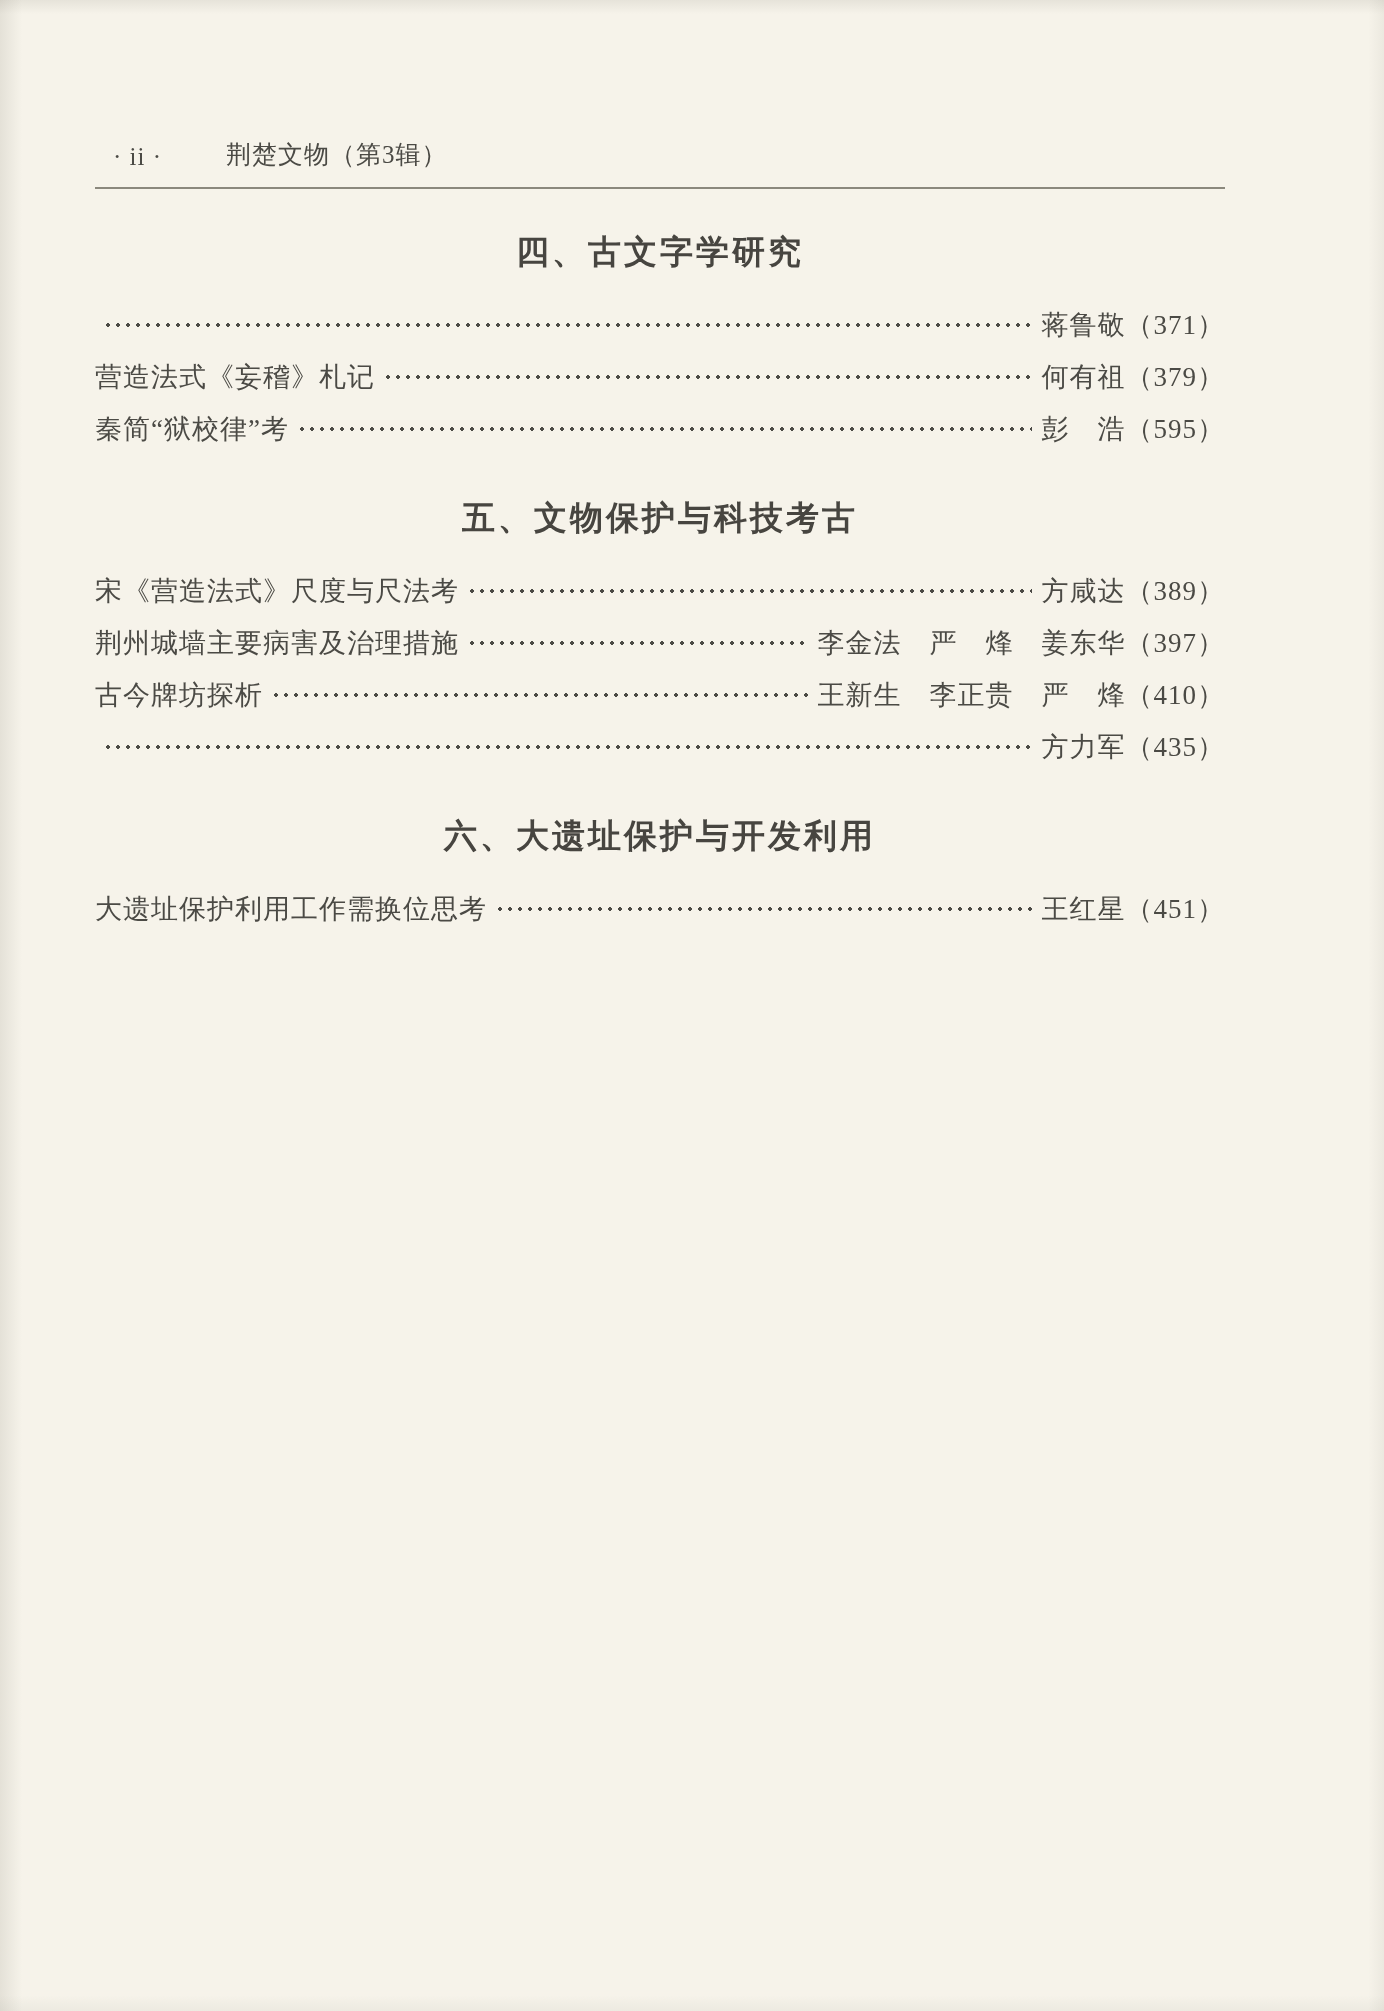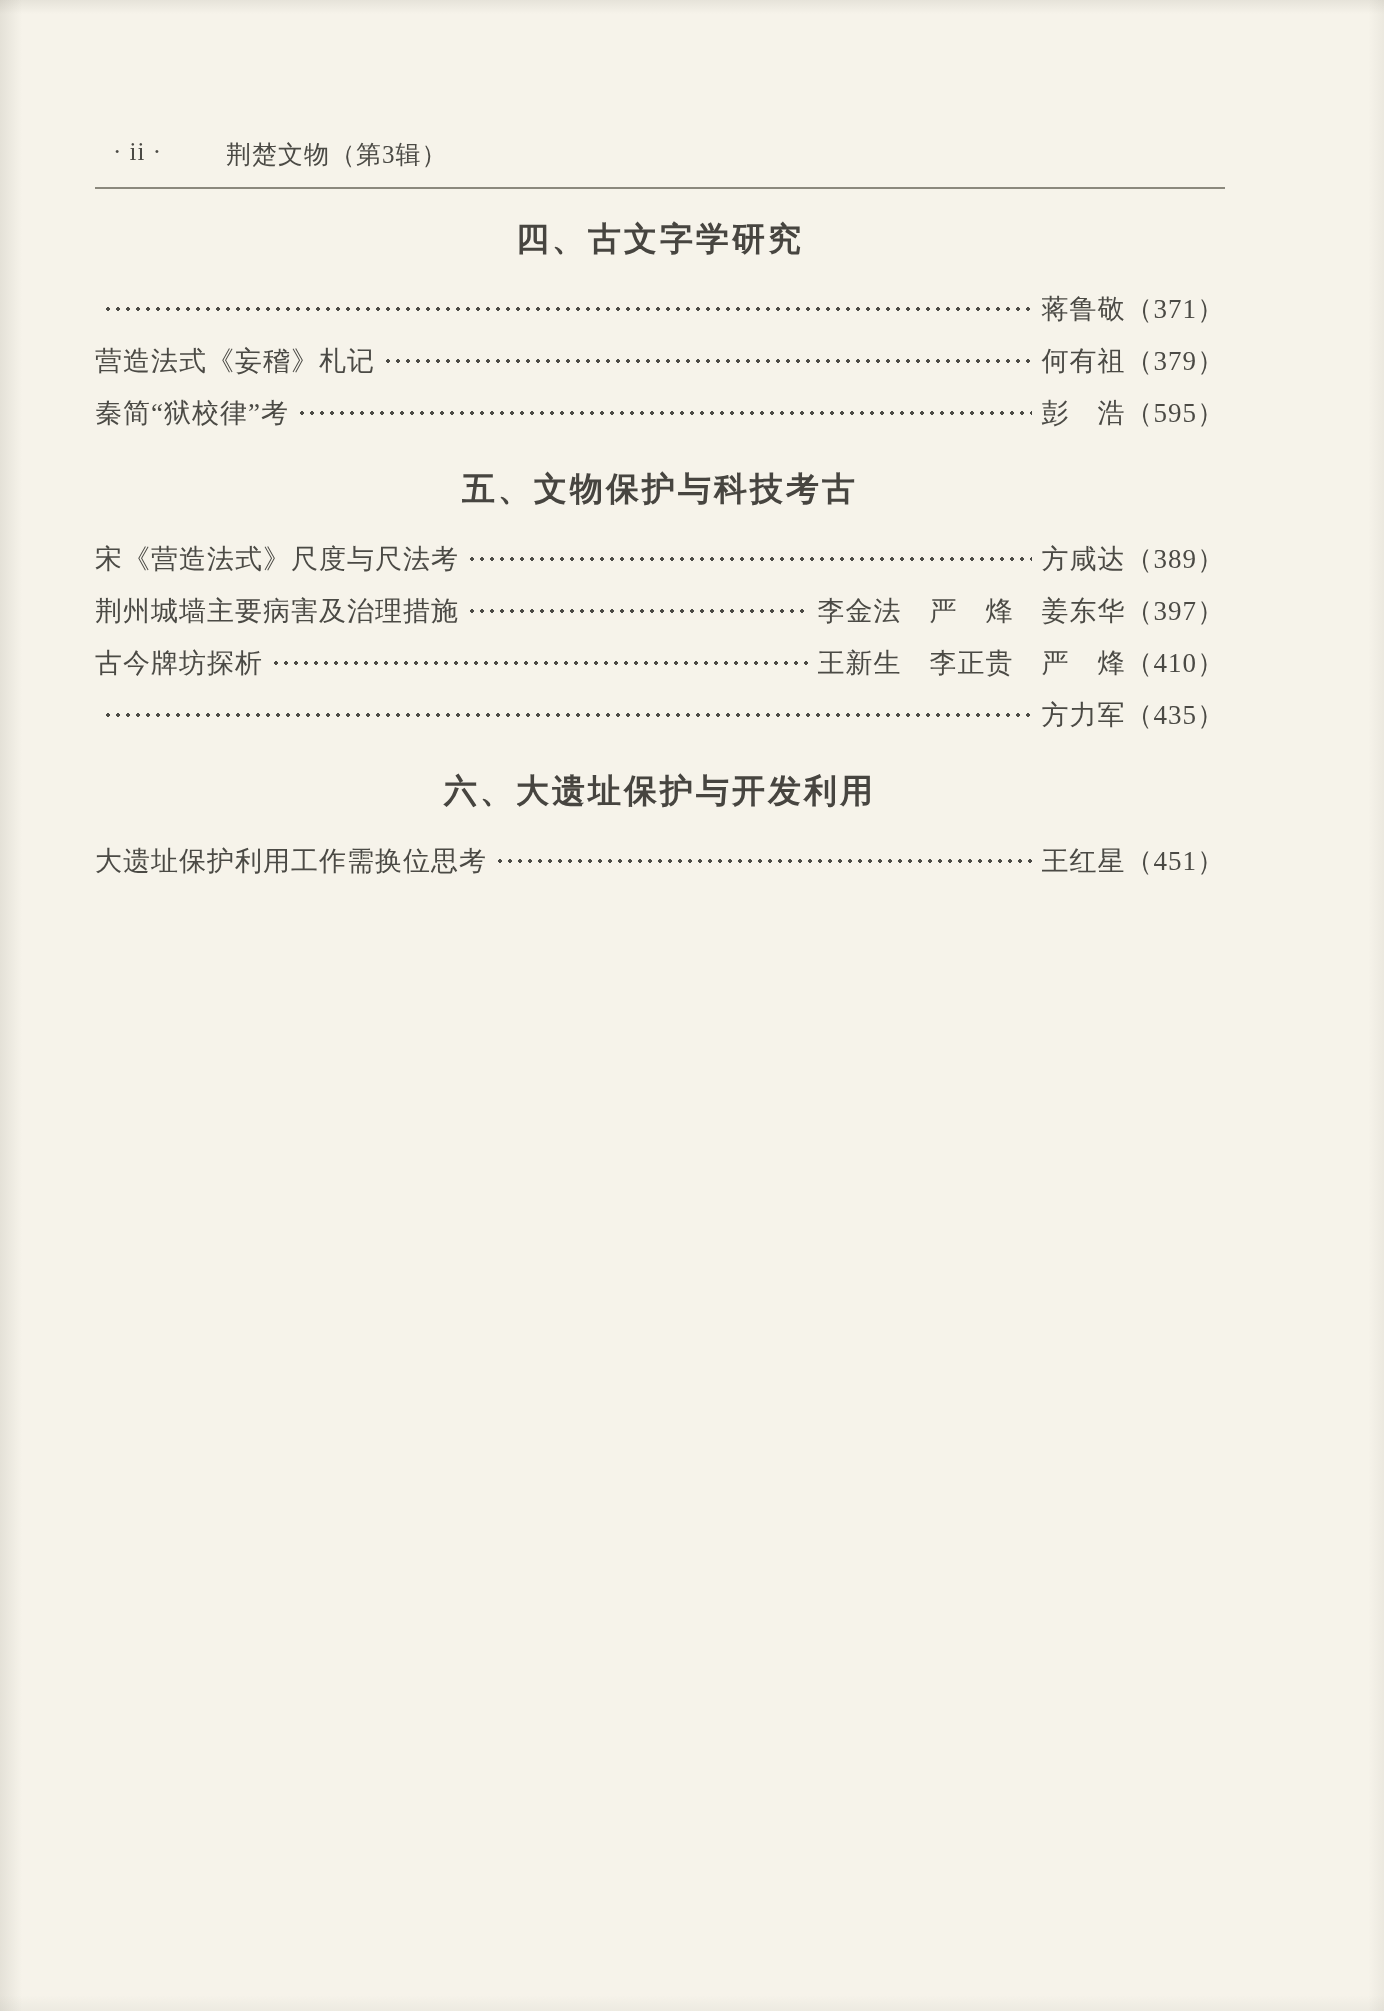--- a/index.html
+++ b/index.html
@@ -22,42 +22,42 @@
     overflow: hidden;
   }
   .content {
     position: absolute;
     left: 95px;
     top: 138px;
     width: 1130px;
   }
   .running-head {
     display: flex;
-    align-items: flex-start;
+    align-items: flex-end;
     font-size: 25px;
     letter-spacing: 1px;
     color: var(--ink, #4b4a45);
     padding-left: 18px;
   }
   .folio { white-space: pre; }
   .head-title { margin-left: 64px; }
   .rule {
     border: none;
     border-top: 2px solid var(--rule, #8b887d);
     margin: 16px 0 0 0;
     height: 0;
   }
   h2.section-heading {
     text-align: center;
-    font-family: Liberation Sans, sans-serif;
+    font-family: Liberation Mono, monospace;
     font-weight: bold;
     font-size: 33px;
     letter-spacing: 3px;
     color: var(--heading-ink, #4a4843);
-    margin: 28px 0 22px 0;
+    margin: 44px 0 22px 0;
     line-height: 44px;
   }
   .entries { margin-top: 14px; }
   .entry {
     display: flex;
     align-items: baseline;
     font-size: 27px;
     line-height: 52px;
     white-space: nowrap;
   }

